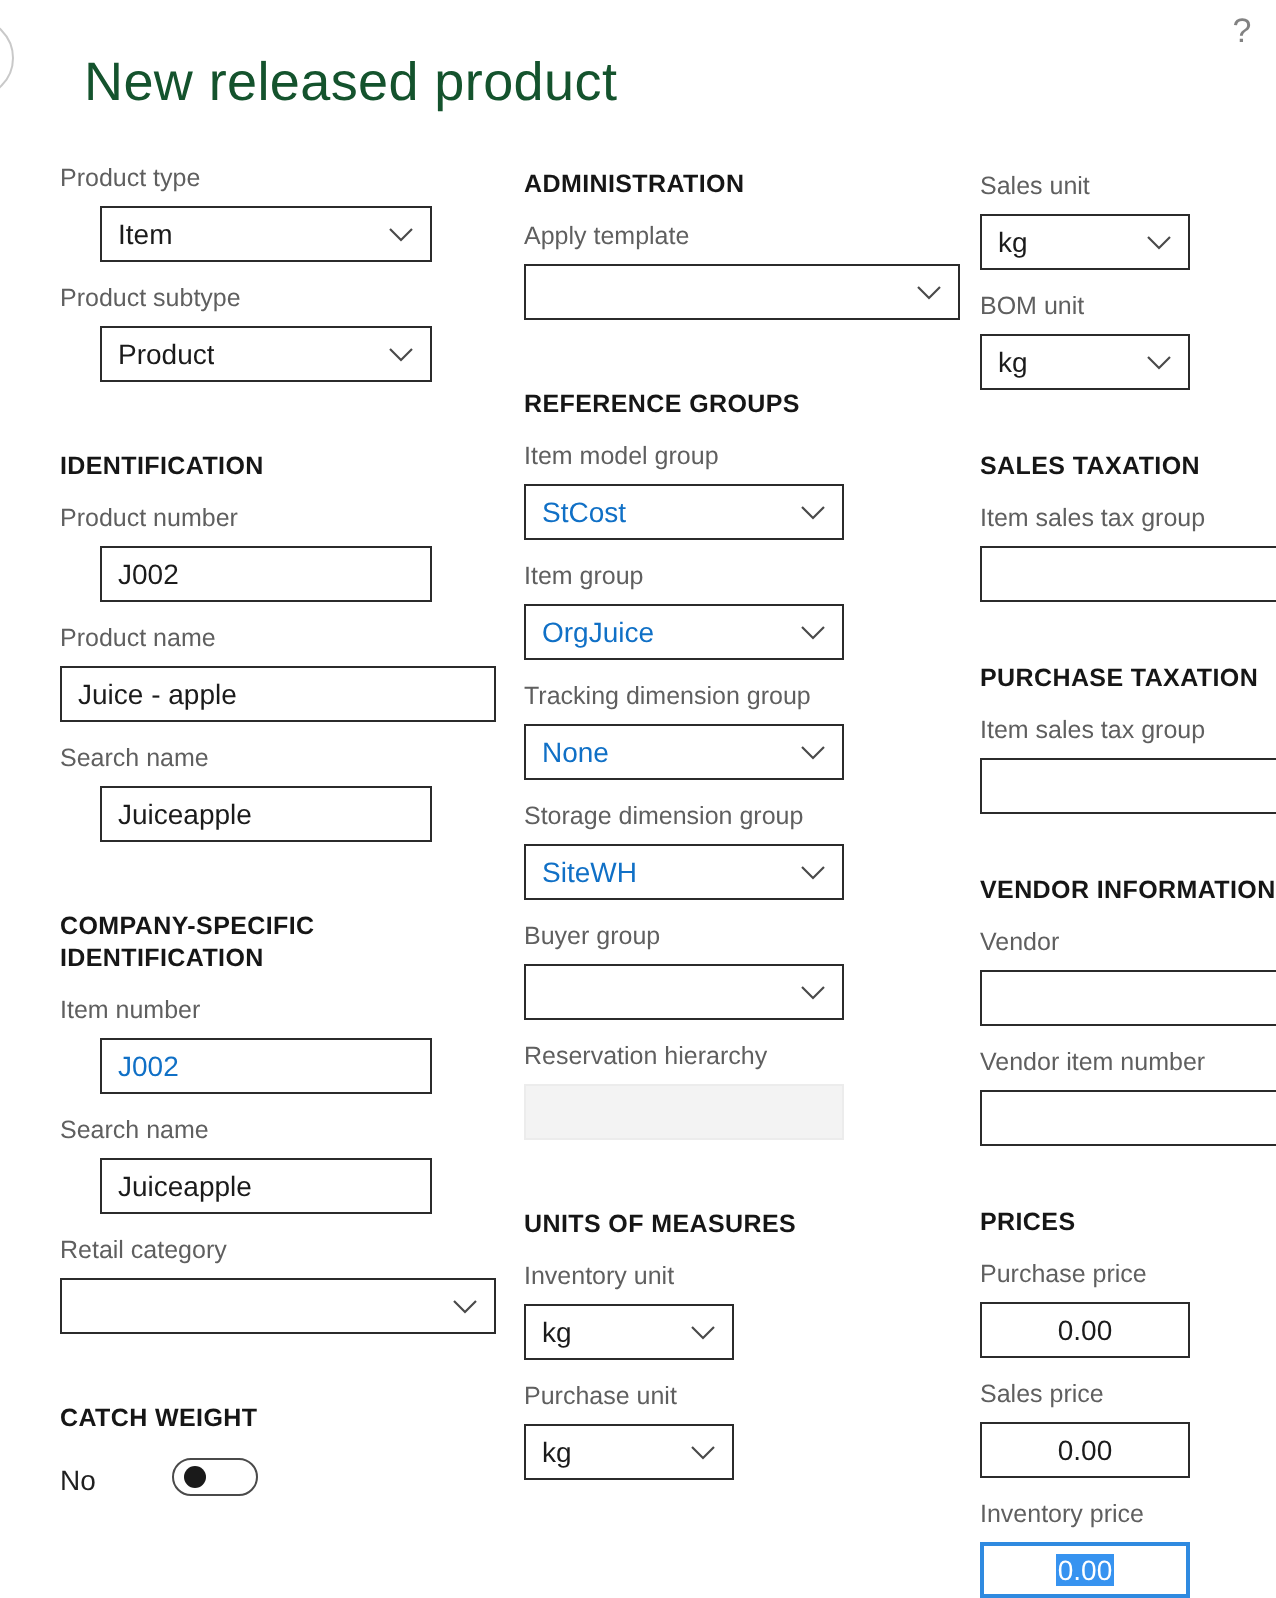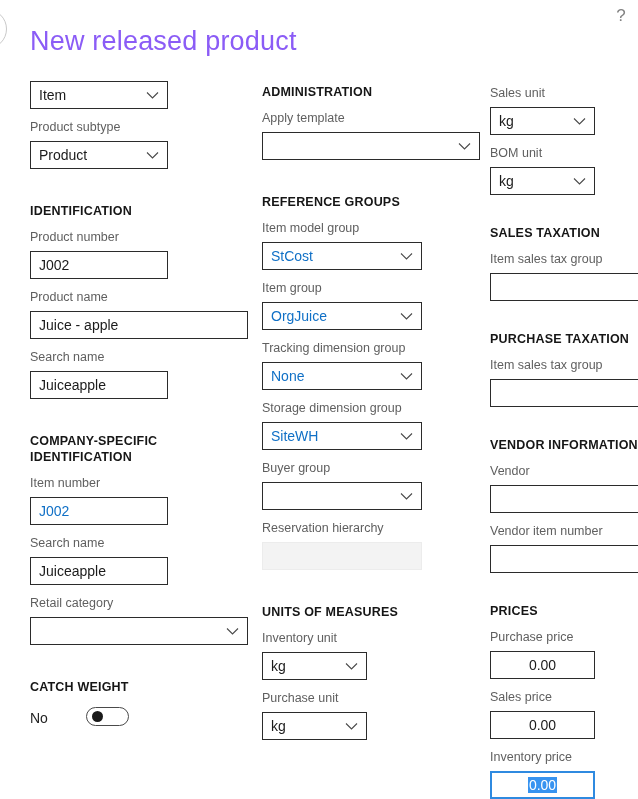--- a/index.html
+++ b/index.html
@@ -3,22 +3,22 @@
 <meta charset="utf-8">
 <style>
   html,body{margin:0;padding:0;}
   body{
     width:638px;height:799px;position:relative;overflow:hidden;
     background:#ffffff;
     font-family:"Liberation Sans","DejaVu Sans",sans-serif;
     -webkit-font-smoothing:antialiased;
   }
   .page-title{
-    position:absolute;left:30px;top:26px;
-    font-size:27px;font-weight:300;color:#8b5cf6;letter-spacing:.2px;
+    position:absolute;left:42px;top:26px;
+    font-size:27px;font-weight:300;color:#14532d;letter-spacing:.2px;
   }
   .help-icon{
     position:absolute;right:6px;top:5px;width:22px;height:22px;
     font-size:17px;font-weight:300;color:#828282;text-align:center;line-height:22px;
     cursor:pointer;
   }
   .edge-circle{
     position:absolute;left:-33px;top:9px;width:38px;height:38px;
     border:1px solid #c9c9c9;border-radius:50%;
   }
@@ -46,21 +46,21 @@
   }
   .fb.dd{cursor:pointer;}
   .fb .val{white-space:nowrap;overflow:hidden;}
   .fb .chev{margin-left:auto;display:flex;align-items:center;padding-left:4px;}
   .fb.link .val{color:#1070c6;}
   .fb.disabled{background:#f3f3f3;border:1px solid #ececec;cursor:default;}
   .fb.num{justify-content:center;}
   .fb.focused{border:2px solid #2f8ae0;padding:0 7px;}
   .sel-text{background:#3793f0;color:#ffffff;padding:0 1px;}
 
-  .w162{width:138px;} .w218{width:218px;} .w160{width:160px;}
+  .w162{width:166px;margin-left:20px;} .w218{width:218px;} .w160{width:160px;}
   .w105{width:105px;} .w156{width:156px;}
 
   .toggle-row{display:flex;align-items:flex-end;margin-top:12px;}
   .toggle-label{font-size:14px;color:#1f1f1f;width:56px;}
   .toggle{
     width:41px;height:17px;border:1px solid #4a4a4a;border-radius:10px;
     position:relative;cursor:pointer;background:#fff;box-sizing:content-box;
   }
   .toggle-knob{
     position:absolute;left:5px;top:3px;width:11px;height:11px;border-radius:50%;
@@ -70,20 +70,21 @@
 </head>
 <body>
 
 <div class="edge-circle"></div>
 <div class="page-title">New released product</div>
 <div class="help-icon">?</div>
 
 <div class="col col1">
 
   <div class="fg">
+    <div class="fl">Product type</div>
     <div class="fb dd w162">
       <span class="val">Item</span>
       <span class="chev">
           <svg width="13" height="7" viewBox="0 0 13 7">
             <path d="M1 .5 L6.5 6 L12 .5" fill="none" stroke="#4a4a4a" stroke-width="1.1"></path>
           </svg>
         </span>
     </div>
   </div>
 

